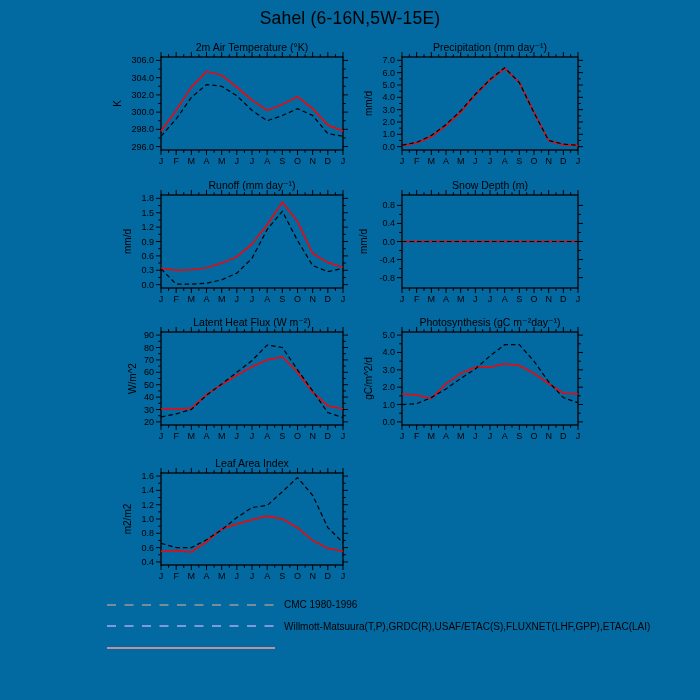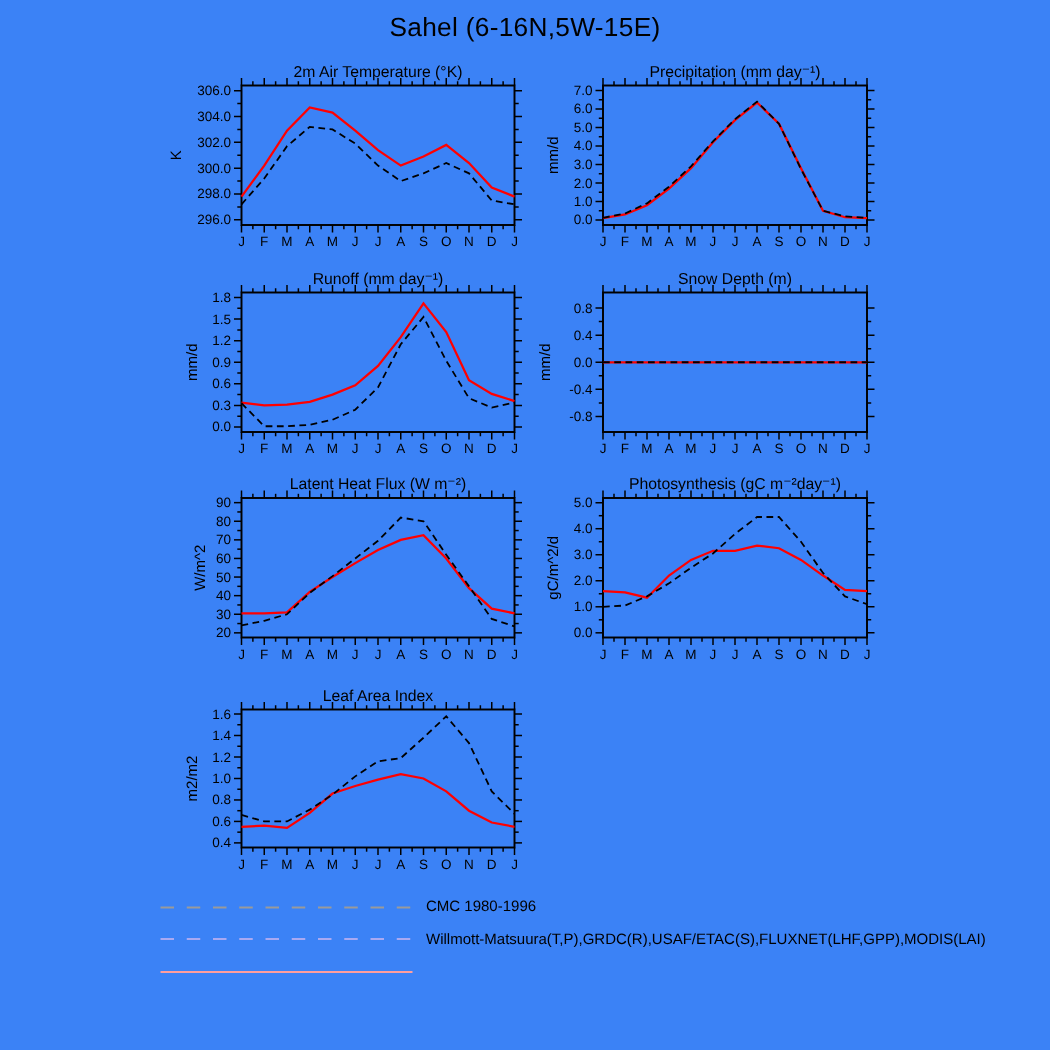--- a/index.html
+++ b/index.html
@@ -1,16 +1,16 @@
 <!DOCTYPE html>
 <html><head>
 <meta charset="utf-8">
 <style>
   html,body{margin:0;padding:0;background:#ffffff;}
-  .page{position:relative;width:700px;height:700px;background:#3b82f6;overflow:hidden;
+  .page{position:relative;width:700px;height:700px;background:#0369a1;overflow:hidden;
         font-family:"Liberation Sans","DejaVu Sans",sans-serif;color:#000;}
   .fig-title{position:absolute;top:8px;left:0;width:700px;text-align:center;
              font-size:17.5px;letter-spacing:0.2px;}
   .chart{position:absolute;}
   .chart svg text{font-family:"Liberation Sans","DejaVu Sans",sans-serif;fill:#000;}
   .chart svg .tick{font-size:9px;}
   .chart svg .ptitle{font-size:10.5px;}
   .chart svg .ylab{font-size:10px;}
   .legend{position:absolute;left:105px;top:598px;}
   .legend-row{display:flex;align-items:center;height:13px;margin-bottom:8.7px;}
@@ -738,21 +738,21 @@
       <div class="legend-row">
         <svg width="172" height="12">
           <line x1="2" y1="6" x2="170" y2="6" stroke="#9a9a9a" stroke-width="1.4" stroke-dasharray="9,8.5"></line>
         </svg>
         <span class="legend-label">CMC 1980-1996</span>
       </div>
       <div class="legend-row">
         <svg width="172" height="12">
           <line x1="2" y1="6" x2="170" y2="6" stroke="#a9a9f2" stroke-width="1.4" stroke-dasharray="9,8.5"></line>
         </svg>
-        <span class="legend-label">Willmott-Matsuura(T,P),GRDC(R),USAF/ETAC(S),FLUXNET(LHF,GPP),MODIS(LAI)</span>
+        <span class="legend-label">Willmott-Matsuura(T,P),GRDC(R),USAF/ETAC(S),FLUXNET(LHF,GPP),ETAC(LAI)</span>
       </div>
       <div class="legend-row">
         <svg width="172" height="12">
           <line x1="2" y1="6" x2="170" y2="6" stroke="#ff9e9e" stroke-width="1.4"></line>
         </svg>
       </div>
     </div>
 </div>
 
 </body></html>

